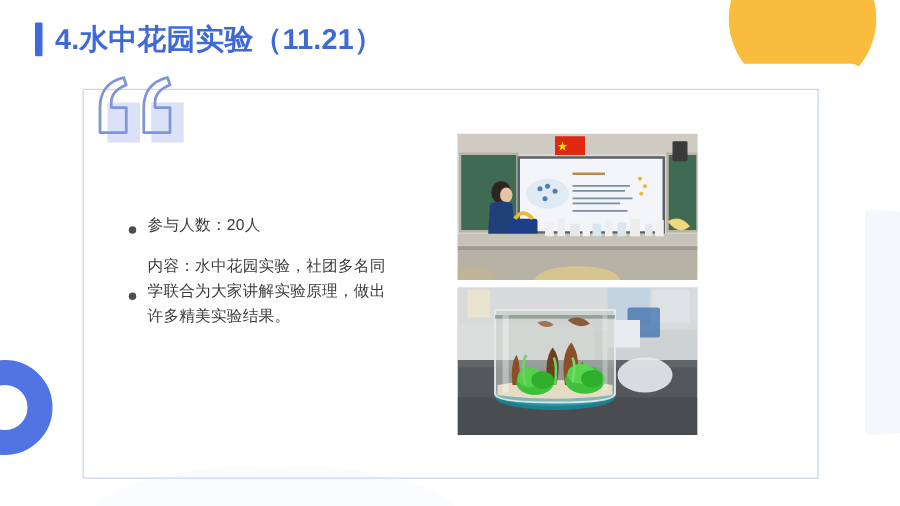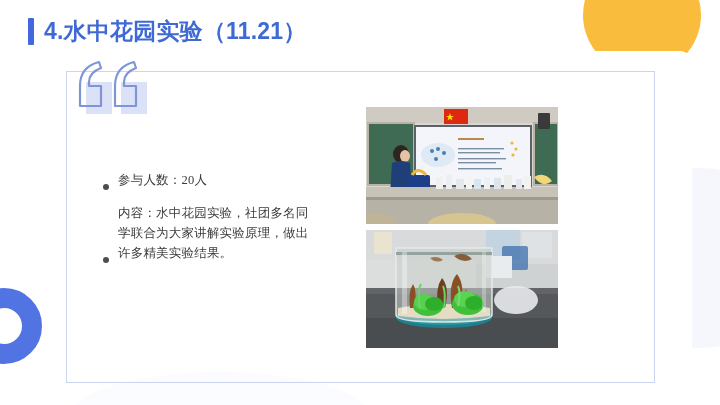--- a/index.html
+++ b/index.html
@@ -132,23 +132,22 @@
 
   
   .bullets {
     position: absolute;
     left: 103px;
     top: 170px;
     width: 210px;
   }
   .bullet-item {
     display: flex;
-    align-items: flex-end;
+    align-items: center;
     margin-bottom: 13px;
-    font-family: Liberation Serif, serif;
   }
   .bullet-dot {
     width: 6px;
     height: 6px;
     border-radius: 50%;
     background: #4d4d4d;
     margin-top: 7px;
     margin-right: 9px;
     flex: 0 0 auto;
   }

